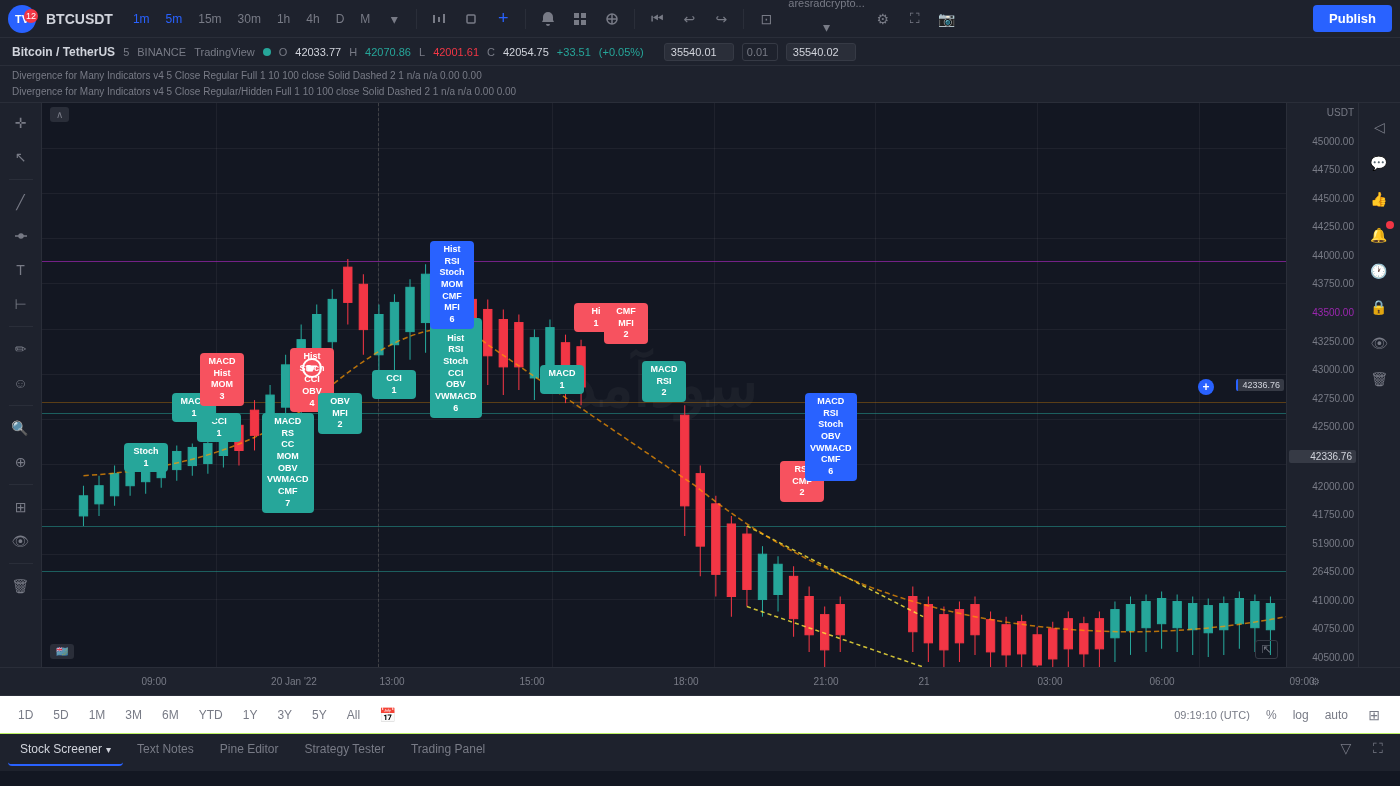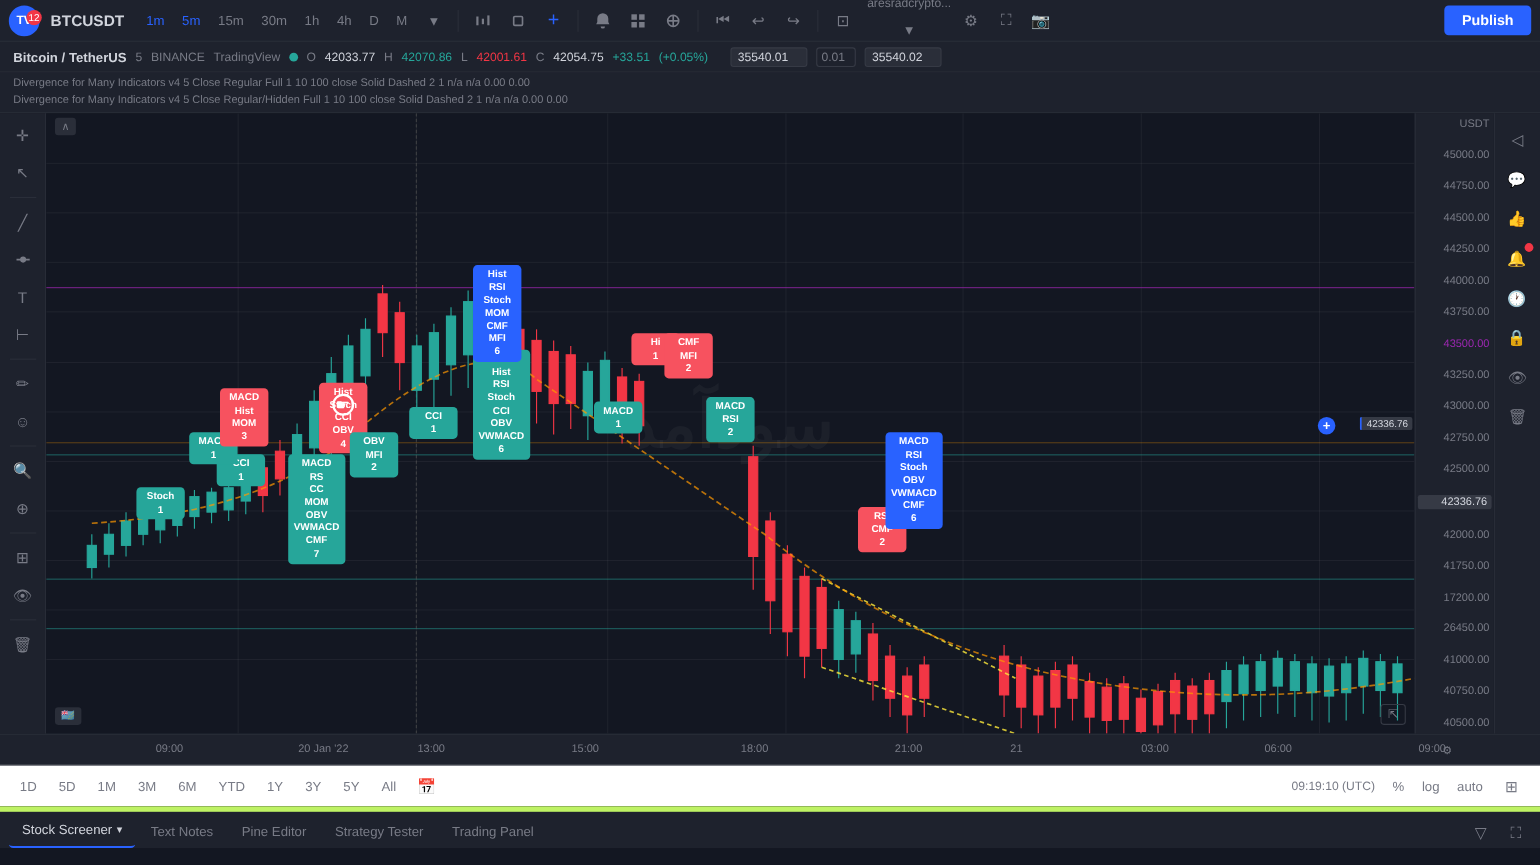--- a/index.html
+++ b/index.html
@@ -216,23 +216,23 @@
       padding: 4px 6px;
       border-radius: 3px;
       font-size: 12px;
     }
     .time-display { margin-left: auto; color: #787b86; font-size: 11px; }
 
     
     #bottom-tabs {
       height: 38px;
       background: #1e222d;
-      border-top: 5px solid #bef264;
+      border-top: 1px solid #bef264;
       display: flex;
-      align-items: flex-end;
+      align-items: flex-start;
       padding: 0 8px;
       gap: 2px;
     }
     .tab-item {
       background: transparent;
       border: none;
       color: #787b86;
       cursor: pointer;
       padding: 8px 12px;
       border-radius: 4px;
@@ -775,21 +775,21 @@
     <div style="text-align:right; padding-right:2px;">44000.00</div>
     <div style="text-align:right; padding-right:2px;">43750.00</div>
     <div style="text-align:right; padding-right:2px; color:#9c27b0;">43500.00</div>
     <div style="text-align:right; padding-right:2px;">43250.00</div>
     <div style="text-align:right; padding-right:2px;">43000.00</div>
     <div style="text-align:right; padding-right:2px;">42750.00</div>
     <div style="text-align:right; padding-right:2px;">42500.00</div>
     <div style="text-align:right; padding-right:2px; background:#363a45; color:#d1d4dc; border-radius:2px; padding:1px 4px;">42336.76</div>
     <div style="text-align:right; padding-right:2px;">42000.00</div>
     <div style="text-align:right; padding-right:2px;">41750.00</div>
-    <div style="text-align:right; padding-right:2px;">17200.00</div>
+    <div style="text-align:right; padding-right:2px;">51900.00</div>
     <div style="text-align:right; padding-right:2px;">26450.00</div>
     <div style="text-align:right; padding-right:2px;">41000.00</div>
     <div style="text-align:right; padding-right:2px;">40750.00</div>
     <div style="text-align:right; padding-right:2px;">40500.00</div>
   </div>
 
   <div id="right-sidebar">
     <div class="sidebar-icon">◁</div>
     <div class="sidebar-icon">💬</div>
     <div class="sidebar-icon">👍</div>

